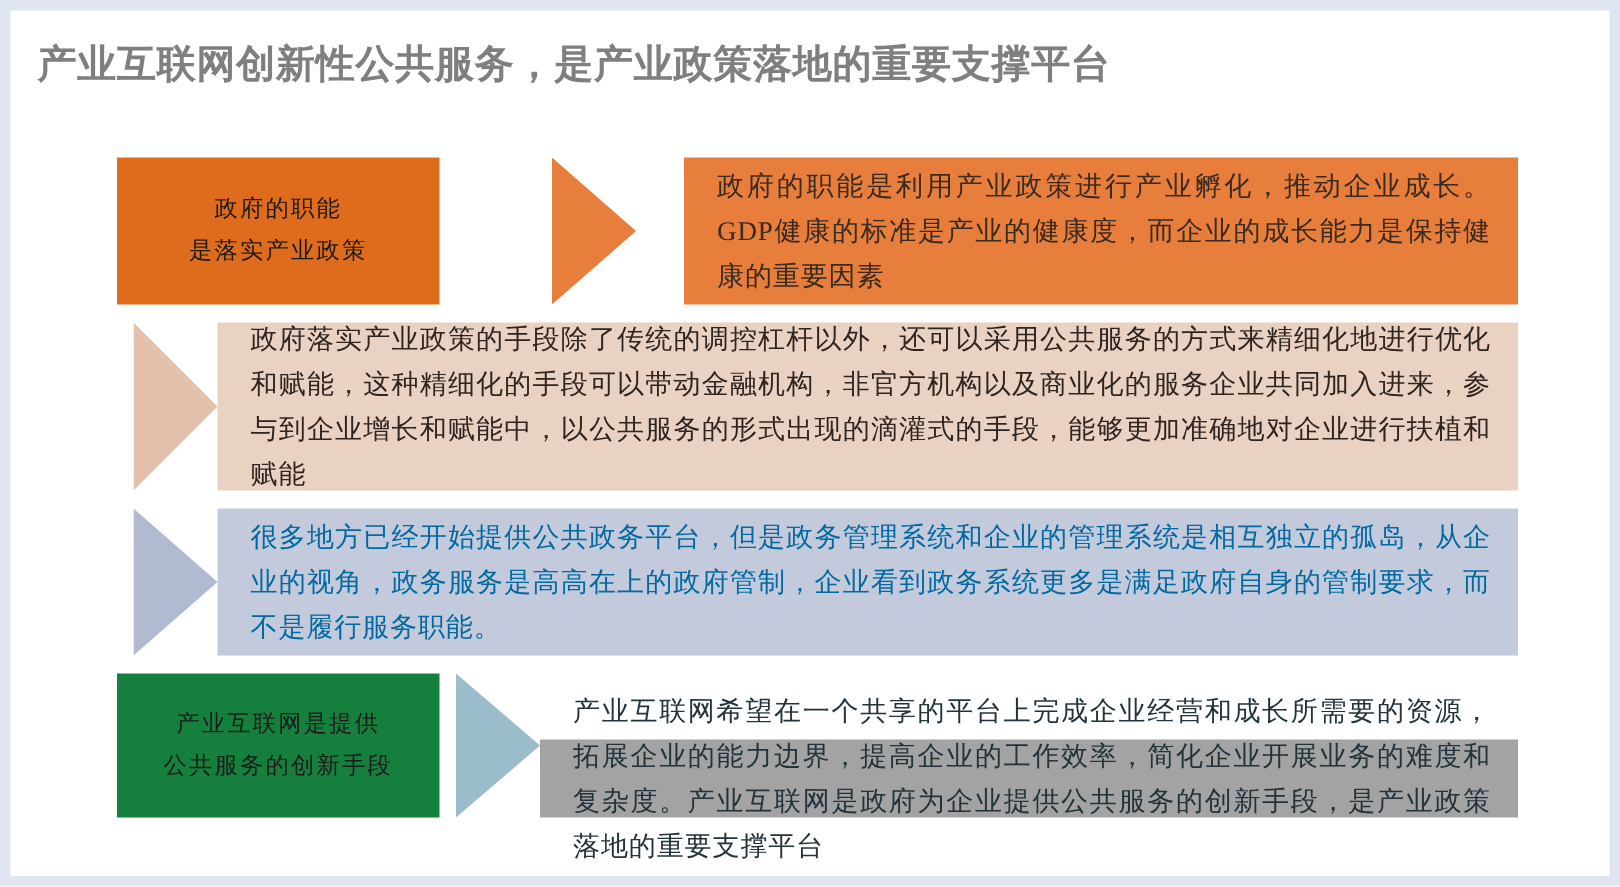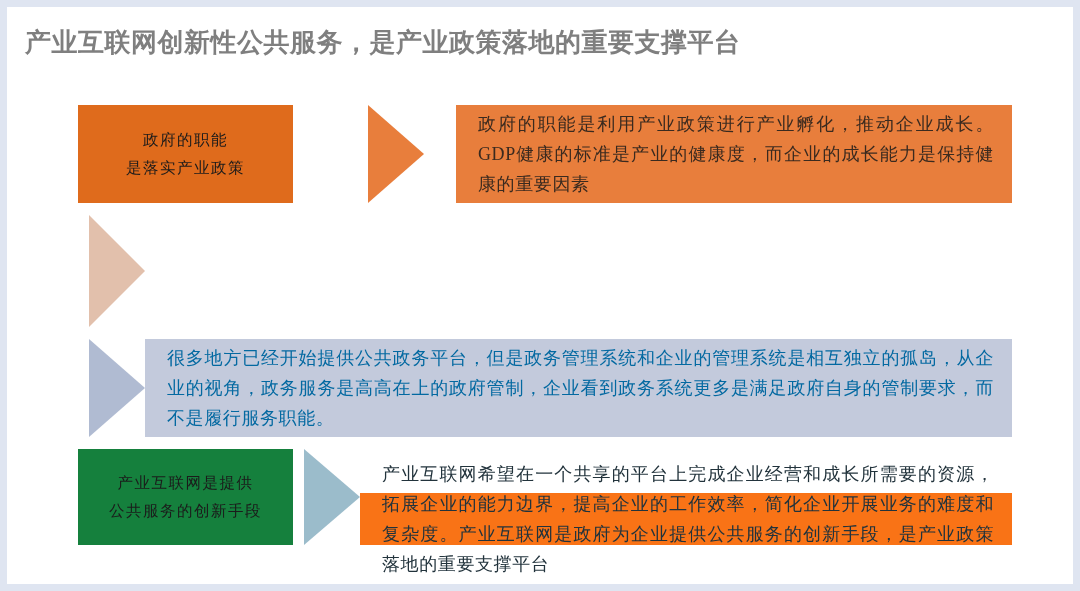--- a/index.html
+++ b/index.html
@@ -155,20 +155,23 @@
       </div>
     </div>
 
     <div class="row r2" style="height:112px;">
       <div class="arrow-gap"></div>
       <div class="row-arrow">
         <svg class="tri" viewBox="0 0 56 100" preserveAspectRatio="none" aria-hidden="true">
           <polygon points="0,0 56,50 0,100" fill="#e2c0ac"></polygon>
         </svg>
       </div>
+      <div class="row-body" style="background: rgb(233, 210, 194);">
+        <div class="row-body-text">政府落实产业政策的手段除了传统的调控杠杆以外，还可以采用公共服务的方式来精细化地进行优化和赋能，这种精细化的手段可以带动金融机构，非官方机构以及商业化的服务企业共同加入进来，参与到企业增长和赋能中，以公共服务的形式出现的滴灌式的手段，能够更加准确地对企业进行扶植和赋能</div>
+      </div>
     </div>
 
     <div class="row r3" style="height:98px;">
       <div class="arrow-gap"></div>
       <div class="row-arrow">
         <svg class="tri" viewBox="0 0 56 100" preserveAspectRatio="none" aria-hidden="true">
           <polygon points="0,0 56,50 0,100" fill="#b0bbd2"></polygon>
         </svg>
       </div>
       <div class="row-body" style="background: rgb(195, 202, 220);">
@@ -180,19 +183,19 @@
       <div class="row-label" style="background: #15803d; text-align: center;">
         <div class="row-label-text">产业互联网是提供
 公共服务的创新手段</div>
       </div>
       <div class="arrow-gap"></div>
       <div class="row-arrow">
         <svg class="tri" viewBox="0 0 56 100" preserveAspectRatio="none" aria-hidden="true">
           <polygon points="0,0 56,50 0,100" fill="#9bbccb"></polygon>
         </svg>
       </div>
-      <div class="row-body" style="background: #f97316; margin-top: 44px;">
+      <div class="row-body" style="background: #a3a3a3; margin-top: 44px;">
         <div class="row-body-text">产业互联网希望在一个共享的平台上完成企业经营和成长所需要的资源，拓展企业的能力边界，提高企业的工作效率，简化企业开展业务的难度和复杂度。产业互联网是政府为企业提供公共服务的创新手段，是产业政策落地的重要支撑平台</div>
       </div>
     </div>
 
   </div>
 </div>
 
 </body></html>

